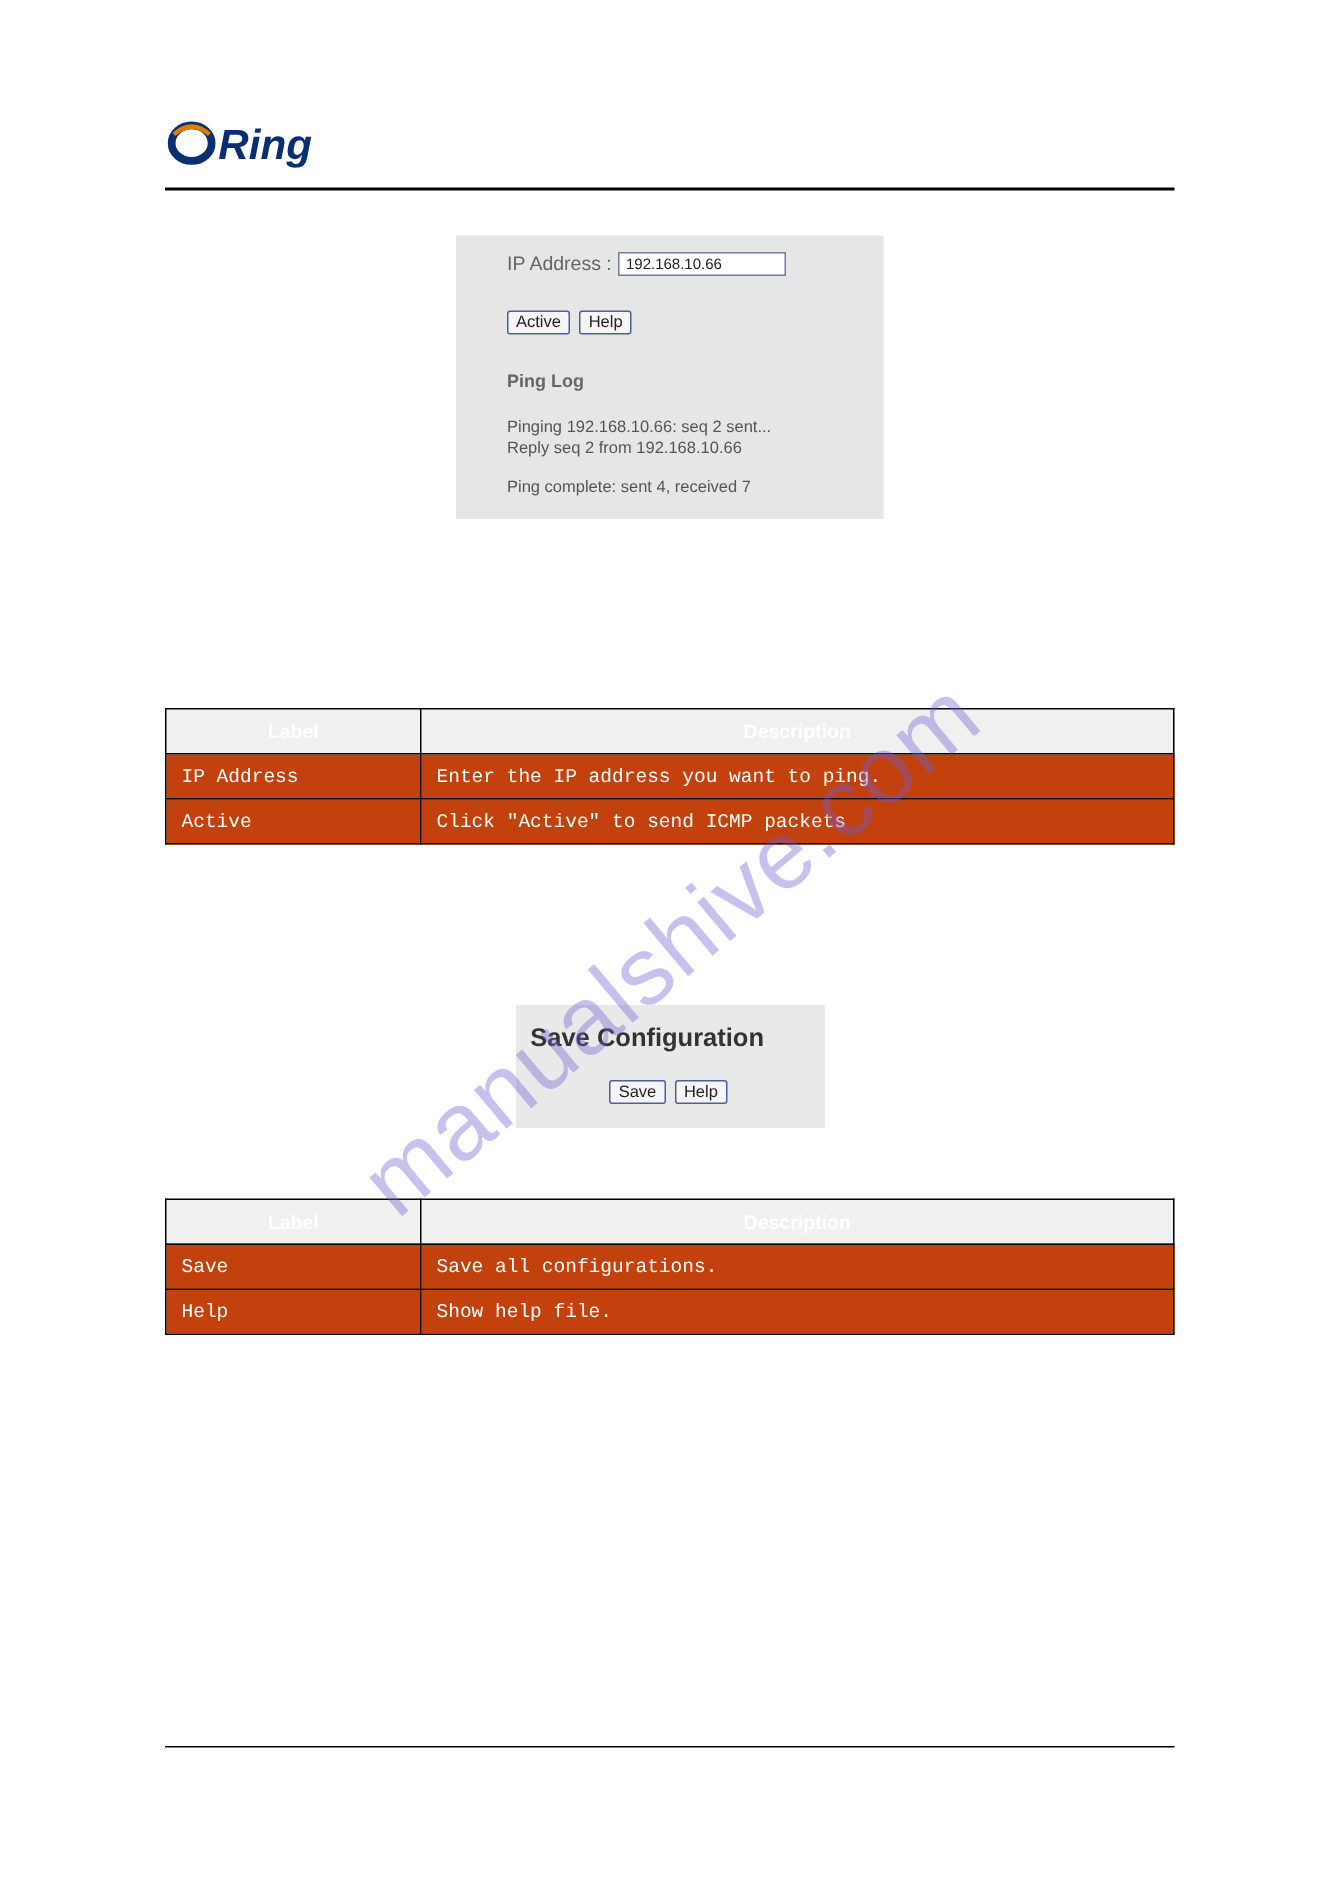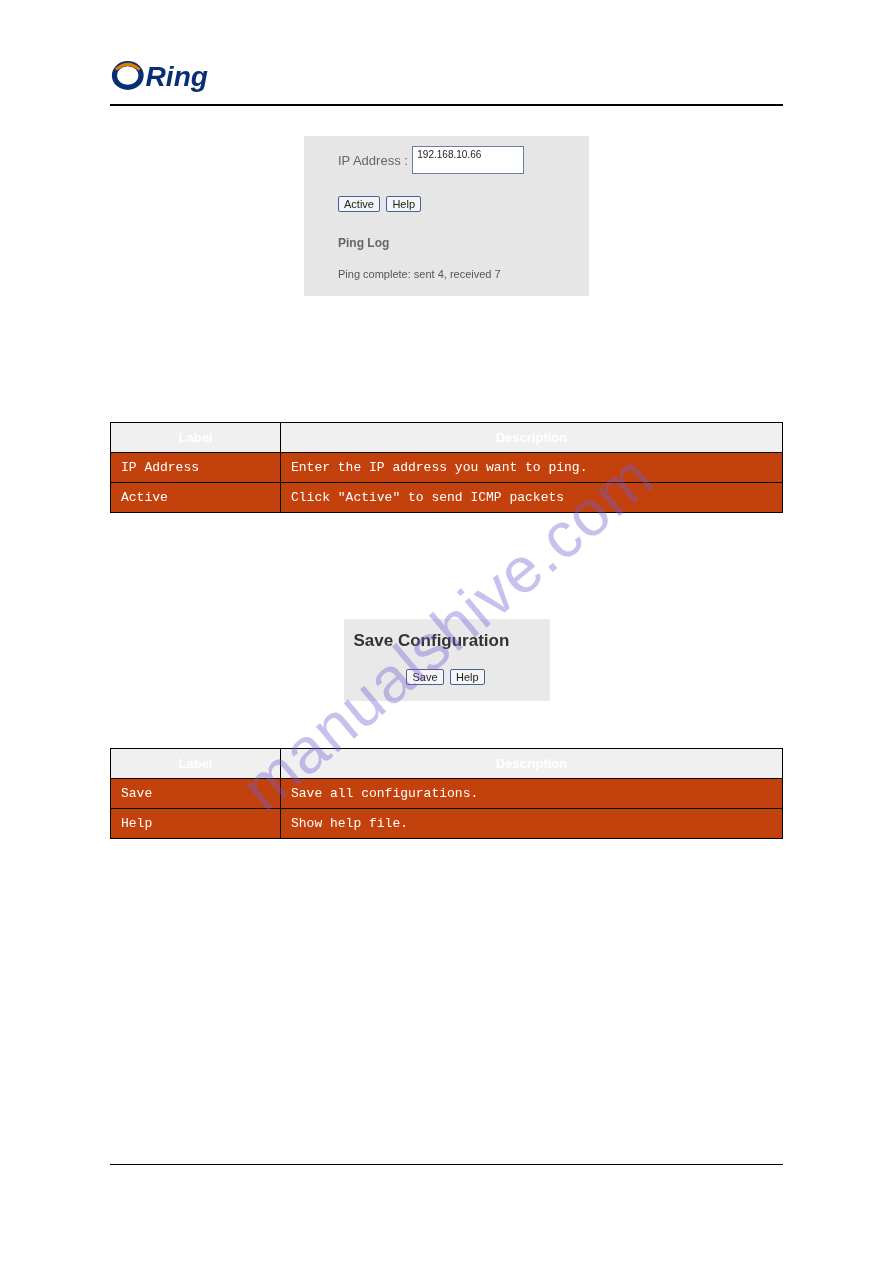--- a/index.html
+++ b/index.html
@@ -7,21 +7,21 @@
     margin: 0;
     padding: 0;
     background: #ffffff;
     font-family: Arial, Helvetica, sans-serif;
     color: #222;
     width: 893px;
     height: 1263px;
     position: relative;
   }
   .page {
-    padding: 56px 110px 0 110px;
+    padding: 76px 110px 0 110px;
   }
   .logo-row {
     position: relative;
     margin-bottom: 8px;
   }
   .logo {
     width: 148px;
     height: 36px;
   }
   .hr-top {
@@ -52,21 +52,21 @@
     font-size: 13px;
     vertical-align: middle;
   }
   .f-input {
     display: inline-block;
     border: 1px solid #6a7da3;
     background: #fff;
     font-size: 10px;
     padding: 1px 4px;
     width: 112px;
-    height: 28px;
+    height: 16px;
     line-height: 14px;
     vertical-align: middle;
   }
   .btn {
     display: inline-block;
     border: 1px solid #4b5f9b;
     border-radius: 2px;
     background: #f5f5f5;
     font-size: 11px;
     padding: 1px 5px;
@@ -192,20 +192,24 @@
     <div class="form-indent">
       <span class="f-label">IP Address :</span>
       <span class="f-input">192.168.10.66</span>
       <div class="btn-row">
         <span class="btn">Active</span>
         <span class="btn">Help</span>
       </div>
     </div>
     <div class="sub-title">Ping Log</div>
     <div class="log">
+      <div class="log-group">
+        <div>Pinging 192.168.10.66: seq 2 sent...</div>
+        <div>Reply seq 2 from 192.168.10.66</div>
+      </div>
       <div class="log-final">Ping complete: sent 4, received 7</div>
     </div>
   </div>
 
   <div class="caption">Ping interface</div>
 
   <div class="body-text">The following table describes the labels in this screen.</div>
 
   <table class="desc">
     <tbody>

